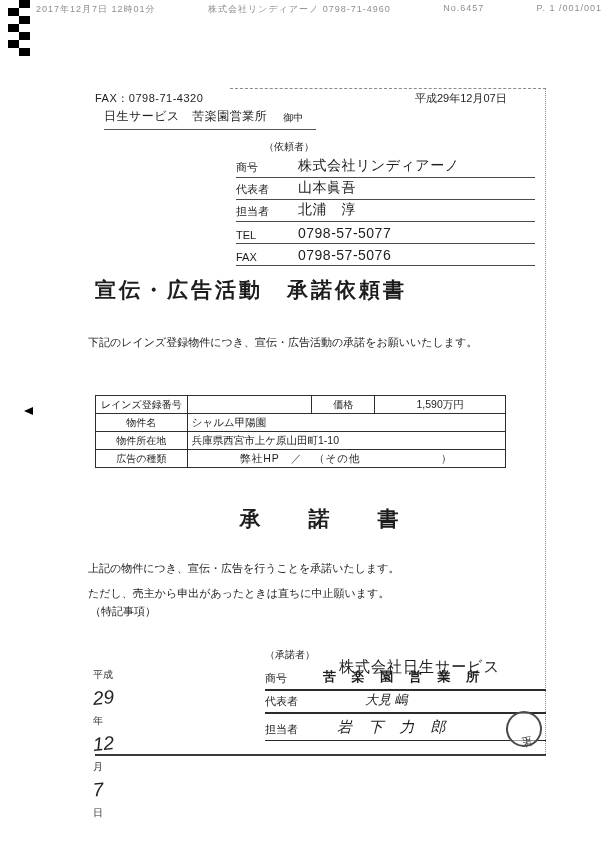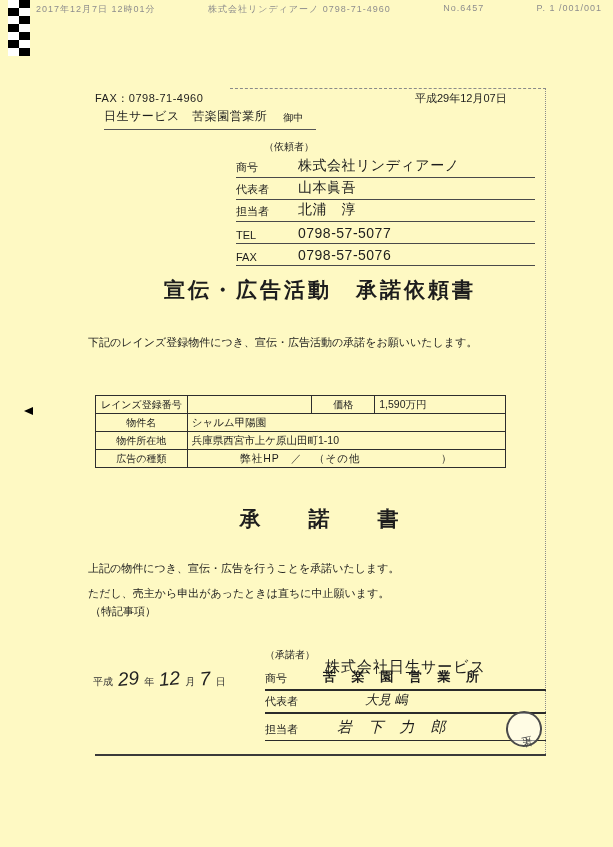--- a/index.html
+++ b/index.html
@@ -1,19 +1,19 @@
 <!DOCTYPE html>
 <html><head>
 <meta charset="utf-8">
 <style>
   * { margin:0; padding:0; box-sizing:border-box; }
   body { background:#e8e8e8; font-family:"Liberation Sans", sans-serif; }
   .page {
     position:relative; width:613px; height:847px; margin:0 auto;
-    background:#fef9c3; overflow:hidden; color:#1d1d1d;
+    background:#ffffff; overflow:hidden; color:#1d1d1d;
   }
   
   .checkerboard {
     position:absolute; left:8px; top:0; width:22px; height:56px;
     background: repeating-conic-gradient(#000 0% 25%, #fff 0% 50%);
     background-size: 22px 16px;
   }
   
   .fax-header {
     position:absolute; left:36px; top:3px; width:566px;
@@ -39,56 +39,56 @@
   .requester { position:absolute; left:236px; top:140px; width:299px; }
   .requester .section-label { font-size:10px; margin-left:28px; margin-bottom:2px; }
   .req-row {
     display:flex; align-items:flex-end; height:22px; border-bottom:1px solid #4a4a4a;
     padding-bottom:2px;
   }
   .req-label { width:62px; font-size:11px; }
   .req-value { font-size:14px; letter-spacing:0.5px; }
 
   .doc-title {
-    position:absolute; left:95px; top:276px; width:450px; text-align:center;
+    position:absolute; left:95px; top:276px; width:450px; 
     font-size:21px; font-weight:700; letter-spacing:3px;
   }
   .intro { position:absolute; left:88px; top:331px; width:460px; font-size:11px; line-height:23px; }
 
   table.prop {
     position:absolute; left:95px; top:395px; width:411px;
     border-collapse:collapse; font-size:10.5px;
   }
   table.prop td { border:1px solid #2e2e2e; height:18px; padding:1px 4px; }
   td.lbl { text-align:center; font-size:10px; }
-  td.price-val { }
+  td.price-val { text-align:center; }
   td.ad-type { text-align:center; letter-spacing:1px; }
 
   .arrow-mark {
     position:absolute; left:24px; top:407px; width:0; height:0;
     border-top:4px solid transparent; border-bottom:4px solid transparent;
     border-right:9px solid #000;
   }
 
   .consent-title {
     position:absolute; left:95px; top:505px; width:450px; text-align:center;
     font-size:21px; font-weight:600; letter-spacing:2px;
   }
   .consent-body { position:absolute; left:88px; top:556px; width:460px; font-size:11px; line-height:25px; }
   .notes-label { position:absolute; left:90px; top:604px; font-size:11px; }
 
   .sig-date {
     position:absolute; left:93px; top:668px; width:170px;
-    display:flex; align-items:baseline; gap:5px; white-space:nowrap;
+    display:flex; align-items:baseline; gap:5px; white-space:nowrap;flex-direction:column;
   }
   .sig-date .unit { font-size:10px; color:#333; }
   .hand { font-style:italic; font-size:19px; display:inline-block; transform:rotate(-5deg); color:#222; }
 
   .acceptor { position:absolute; left:265px; top:645px; width:281px; }
-  .acceptor-head { display:flex; align-items:center; gap:10px; height:20px; }
+  .acceptor-head { display:flex; align-items:center; gap:24px; height:20px; }
   .acceptor-section-label { font-size:10px; }
   .acceptor-company { font-size:15px; font-weight:400; letter-spacing:1px; transform:scaleY(1.05);margin-top:24px; }
   .acc-row {
     display:flex; align-items:flex-end; border-bottom:2px solid #2b2b2b;
     padding-bottom:3px; position:relative;
   }
   .acc-row.r1 { height:26px; }
   .acc-row.r2 { height:23px; border-bottom-width:2px; }
   .acc-row.r3 { height:27px; border-bottom:1.5px solid #2b2b2b; }
   .acc-label { width:58px; font-size:11px; }
@@ -114,21 +114,21 @@
     <span>2017年12月7日 12時01分</span>
     <span>株式会社リンディアーノ 0798-71-4960</span>
     <span>No.6457</span>
     <span>P. 1 /001/001</span>
   </div>
 
   <div class="frame-top"></div>
   <div class="frame-right"></div>
   <div class="bottom-rule"></div>
 
-  <div class="fax-line">FAX：0798-71-4960</div>
+  <div class="fax-line">FAX：0798-71-4320</div>
   <div class="doc-date">平成29年12月07日</div>
 
   <div class="recipient-row">
     <span class="recipient-name">日生サービス　苦楽園営業所</span>
     <span class="recipient-honorific">御中</span>
   </div>
 
   <div class="requester">
     <div class="section-label">（依頼者）</div>
     <div class="req-row">

